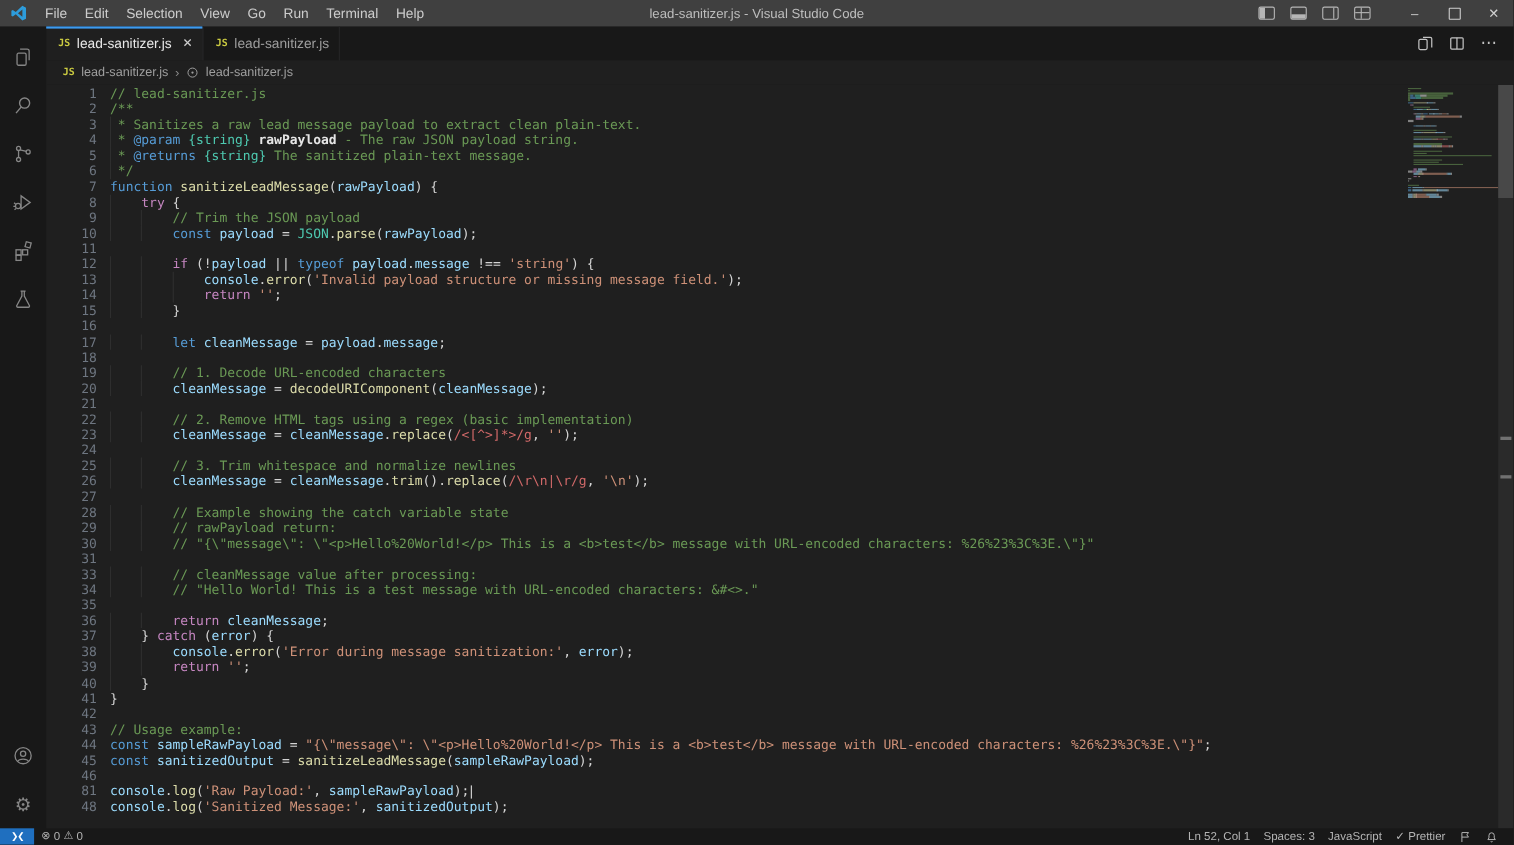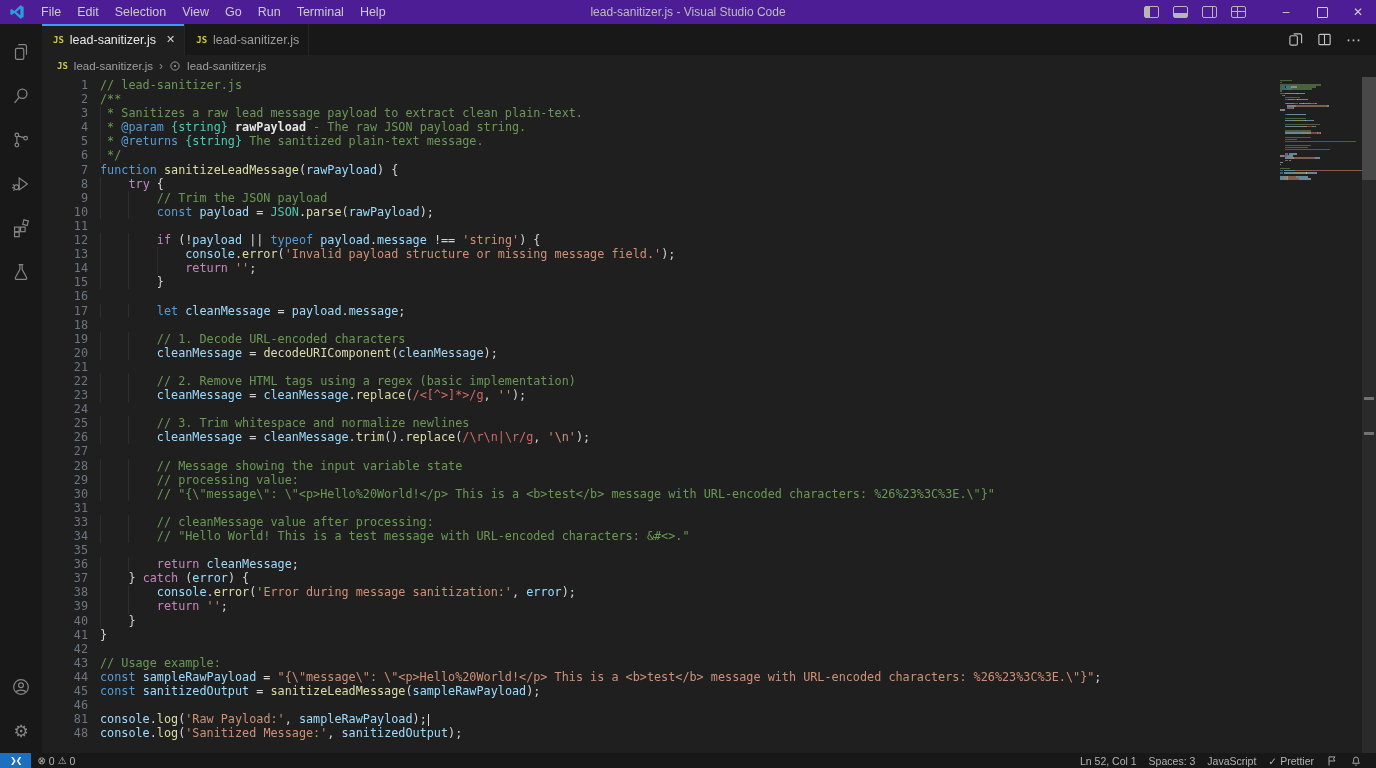--- a/index.html
+++ b/index.html
@@ -1,20 +1,20 @@
 <!DOCTYPE html>
 <html><head>
 <meta charset="utf-8">
 <style>
   html,body{margin:0;padding:0}
   body{width:1376px;height:768px;overflow:hidden;background:#1f1f1f;
        font-family:"Liberation Sans",sans-serif;-webkit-font-smoothing:antialiased;
        --accent:#3d9bf0;--js:#cbcb41;--remote:#1f6fbf}
   
-  .titlebar{height:24px;background:#4c1d95;display:flex;align-items:center;position:relative;color:#cccccc}
+  .titlebar{height:24px;background:#404040;display:flex;align-items:center;position:relative;color:#cccccc}
   .logo{width:16px;height:16px;margin:0 8px 0 9px;flex:none}
   .menus{display:flex;font-size:12.5px}
   .menu-item{padding:0 8px;cursor:default}
   .win-title{position:absolute;left:50%;transform:translateX(-50%);font-size:12px;color:#bdbdbd;white-space:nowrap}
   .tb-right{margin-left:auto;display:flex;align-items:center;height:100%}
   .lay{display:flex;align-items:center;gap:14px;margin-right:22px}
   .lbox{width:13px;height:10px;border:1px solid #b6b6b6;border-radius:2px;position:relative;display:inline-block}
   .lbox.left::before{content:"";position:absolute;left:0;top:0;bottom:0;width:5px;background:#b6b6b6}
   .lbox.bottom::before{content:"";position:absolute;left:0;right:0;bottom:0;height:4px;background:#b6b6b6}
   .lbox.right::before{content:"";position:absolute;right:3px;top:0;bottom:0;border-left:1px solid #b6b6b6}
@@ -297,25 +297,25 @@
           <div class="code-line">
             <span class="ln">26</span>
             <span class="lc"><i class="g" style="left: 0ch;"></i><i class="g" style="left: 4ch;"></i><span style="color: rgb(212, 212, 212);">        </span><span style="color: rgb(156, 220, 254);">cleanMessage</span><span style="color: rgb(212, 212, 212);"> = </span><span style="color: rgb(156, 220, 254);">cleanMessage</span><span style="color: rgb(212, 212, 212);">.</span><span style="color: rgb(220, 220, 170);">trim</span><span style="color: rgb(212, 212, 212);">().</span><span style="color: rgb(220, 220, 170);">replace</span><span style="color: rgb(212, 212, 212);">(</span><span style="color: rgb(209, 105, 105);">/\r\n|\r/g</span><span style="color: rgb(212, 212, 212);">, </span><span style="color: rgb(206, 145, 120);">'\n'</span><span style="color: rgb(212, 212, 212);">);</span></span>
           </div>
           <div class="code-line">
             <span class="ln">27</span>
             <span class="lc"></span>
           </div>
           <div class="code-line">
             <span class="ln">28</span>
-            <span class="lc"><i class="g" style="left: 0ch;"></i><i class="g" style="left: 4ch;"></i><span style="color: rgb(212, 212, 212);">        </span><span style="color: rgb(106, 153, 85);">// Message showing the input variable state</span></span>
+            <span class="lc"><i class="g" style="left: 0ch;"></i><i class="g" style="left: 4ch;"></i><span style="color: rgb(212, 212, 212);">        </span><span style="color: rgb(106, 153, 85);">// Example showing the catch variable state</span></span>
           </div>
           <div class="code-line">
             <span class="ln">29</span>
-            <span class="lc"><i class="g" style="left: 0ch;"></i><i class="g" style="left: 4ch;"></i><span style="color: rgb(212, 212, 212);">        </span><span style="color: rgb(106, 153, 85);">// processing value:</span></span>
+            <span class="lc"><i class="g" style="left: 0ch;"></i><i class="g" style="left: 4ch;"></i><span style="color: rgb(212, 212, 212);">        </span><span style="color: rgb(106, 153, 85);">// rawPayload return:</span></span>
           </div>
           <div class="code-line">
             <span class="ln">30</span>
             <span class="lc"><i class="g" style="left: 0ch;"></i><i class="g" style="left: 4ch;"></i><span style="color: rgb(212, 212, 212);">        </span><span style="color: rgb(106, 153, 85);">// "{\"message\": \"&lt;p&gt;Hello%20World!&lt;/p&gt; This is a &lt;b&gt;test&lt;/b&gt; message with URL-encoded characters: %26%23%3C%3E.\"}"</span></span>
           </div>
           <div class="code-line">
             <span class="ln">31</span>
             <span class="lc"></span>
           </div>
           <div class="code-line">

